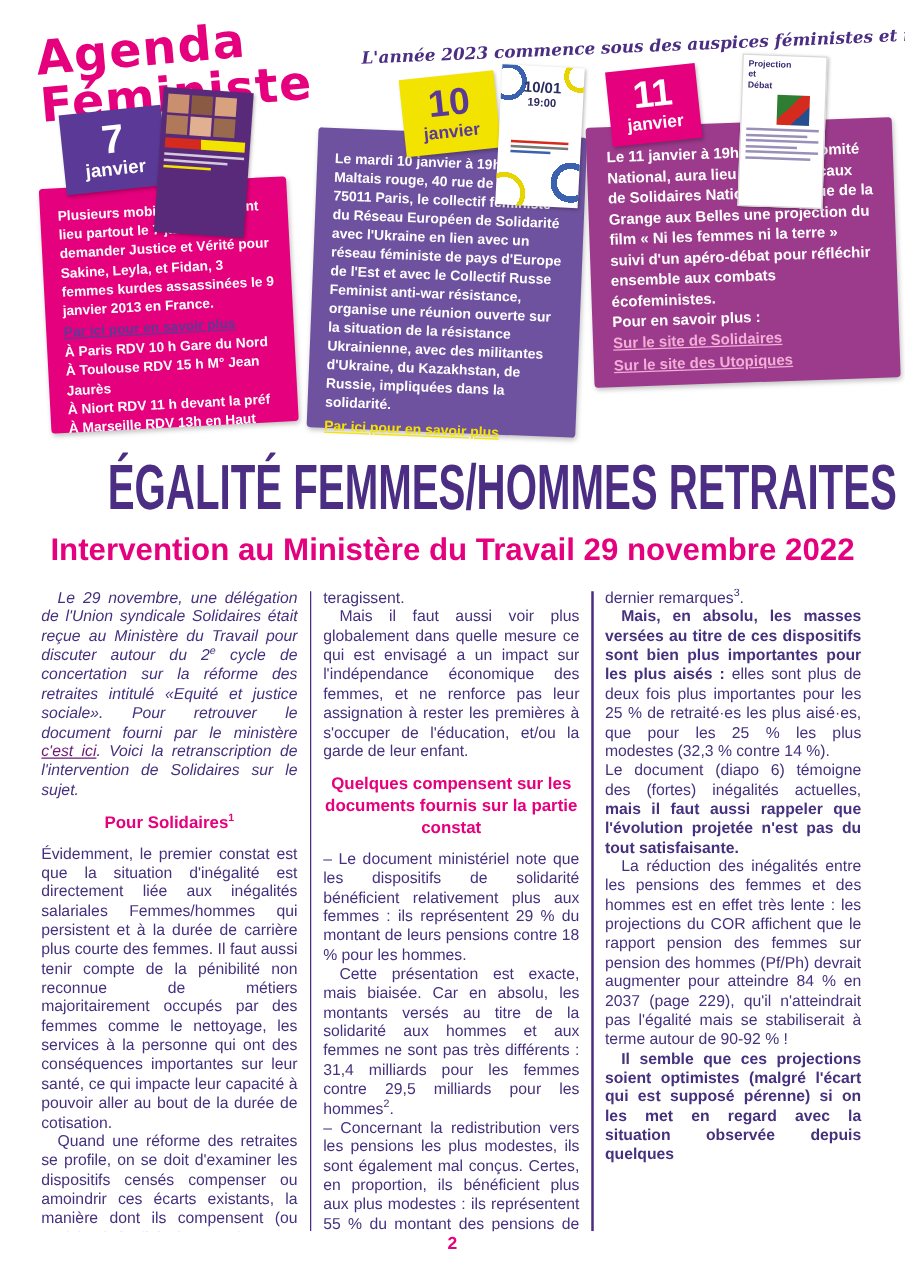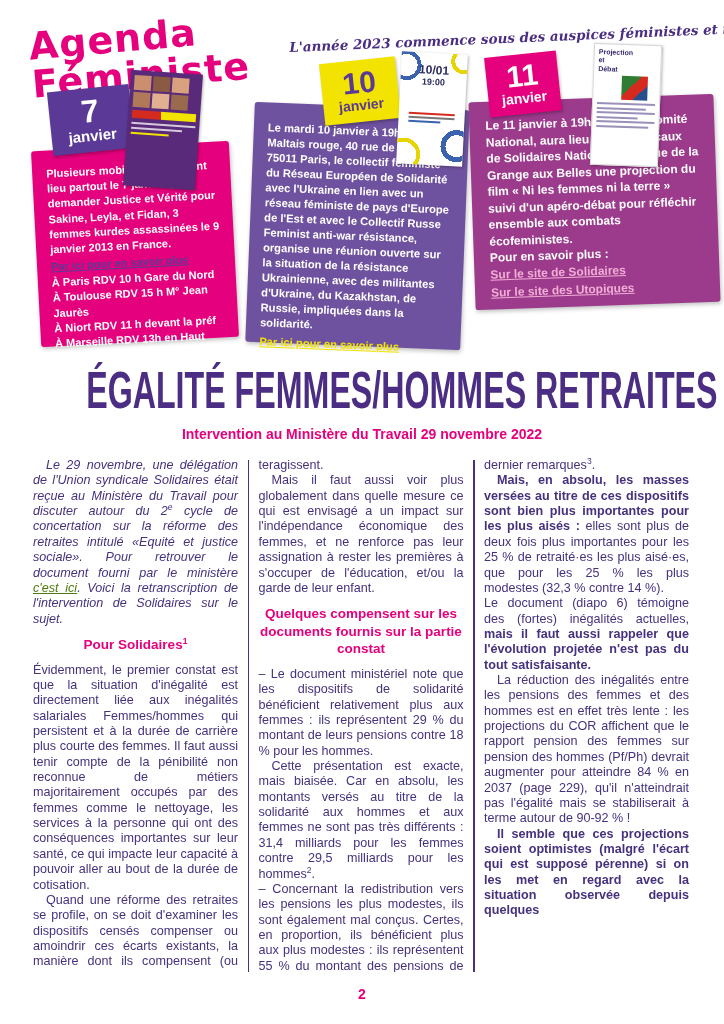--- a/index.html
+++ b/index.html
@@ -83,31 +83,31 @@
   .p3-lines div{height:2px;background:#9a8fb8;margin-bottom:2.5px;}
   .p3-lines div:nth-child(2){width:85%;}
   .p3-lines div:nth-child(4){width:70%;}
   .p3-lines div:nth-child(6){width:90%;}
   
   .article{position:absolute;left:33px;top:358px;width:658px;}
   .headline{text-align:center;height:62px;}
   .headline span{display:inline-block;white-space:nowrap;font-weight:bold;color:#4b2e83;
     font-size:37px;transform:scale(0.87,1.38);transform-origin:center top;
     font-family:"Liberation Sans", sans-serif;letter-spacing:0px;margin-top:4px;}
-  .subheadline{text-align:center;color:#e5007d;font-size:14px;font-weight:bold;margin-top:6px;}
+  .subheadline{text-align:center;color:#e5007d;font-size:25px;font-weight:bold;margin-top:6px;}
   .columns{display:flex;margin-top:16px;height:514px;overflow:hidden;}
   .col{width:205px;color:#46317e;font-size:12.6px;line-height:1.22;text-align:justify;}
   .vrule{width:1.5px;background:#4b2e83;margin:2px 9.5px 0 9.5px;}
   .col p{margin:0;}
   .col p.ind{text-indent:13px;}
   .col p.bold{font-weight:bold;}
   .intro{font-style:italic;text-indent:13px;}
   .col-heading{color:#e5007d;font-weight:bold;text-align:center;font-size:13.5px;
     line-height:1.3;margin:9px 0;}
-  .pink-link{color:#4d7c0f;text-decoration:underline;font-style:italic;}
+  .pink-link{color:#701a75;text-decoration:underline;font-style:italic;}
   sup{font-size:8.5px;vertical-align:super;line-height:0;}
   .page-num{position:absolute;left:0;right:0;bottom:22px;text-align:center;
     color:#e5007d;font-weight:bold;font-size:14px;}
 </style>
 </head>
 <body>
 
 <div>
 
   <div class="masthead-title">Agenda Féministe</div>

